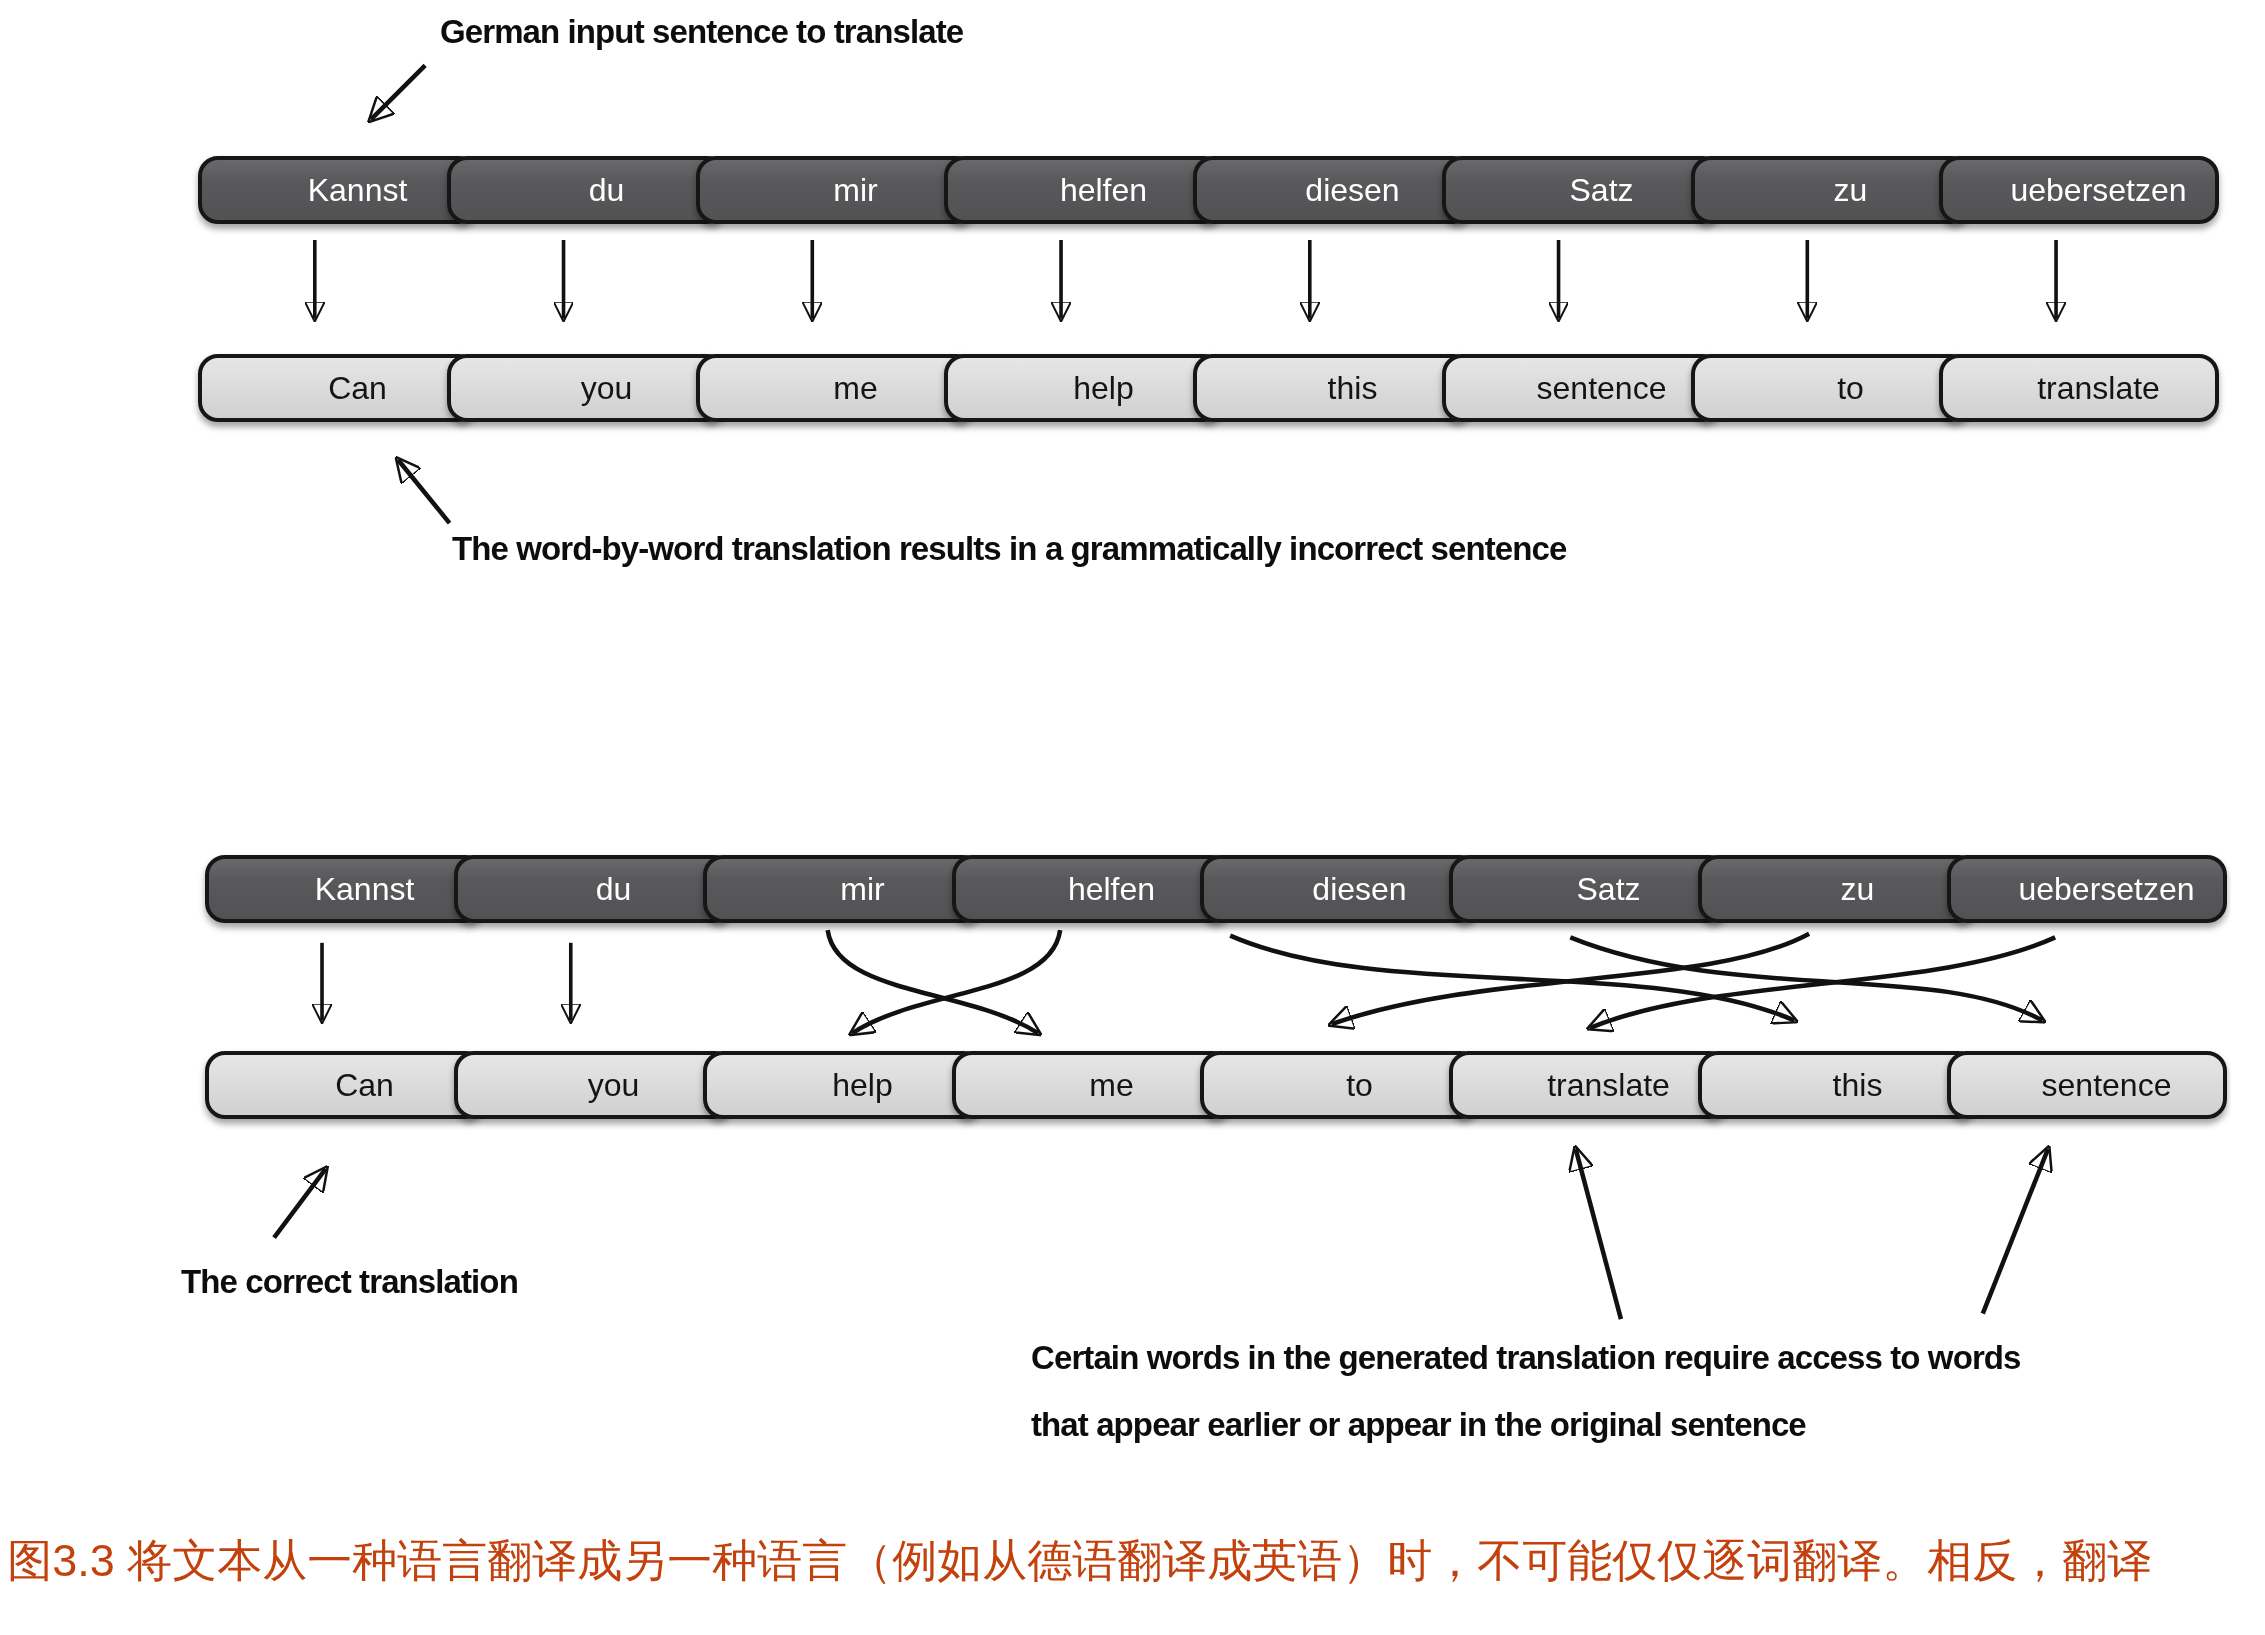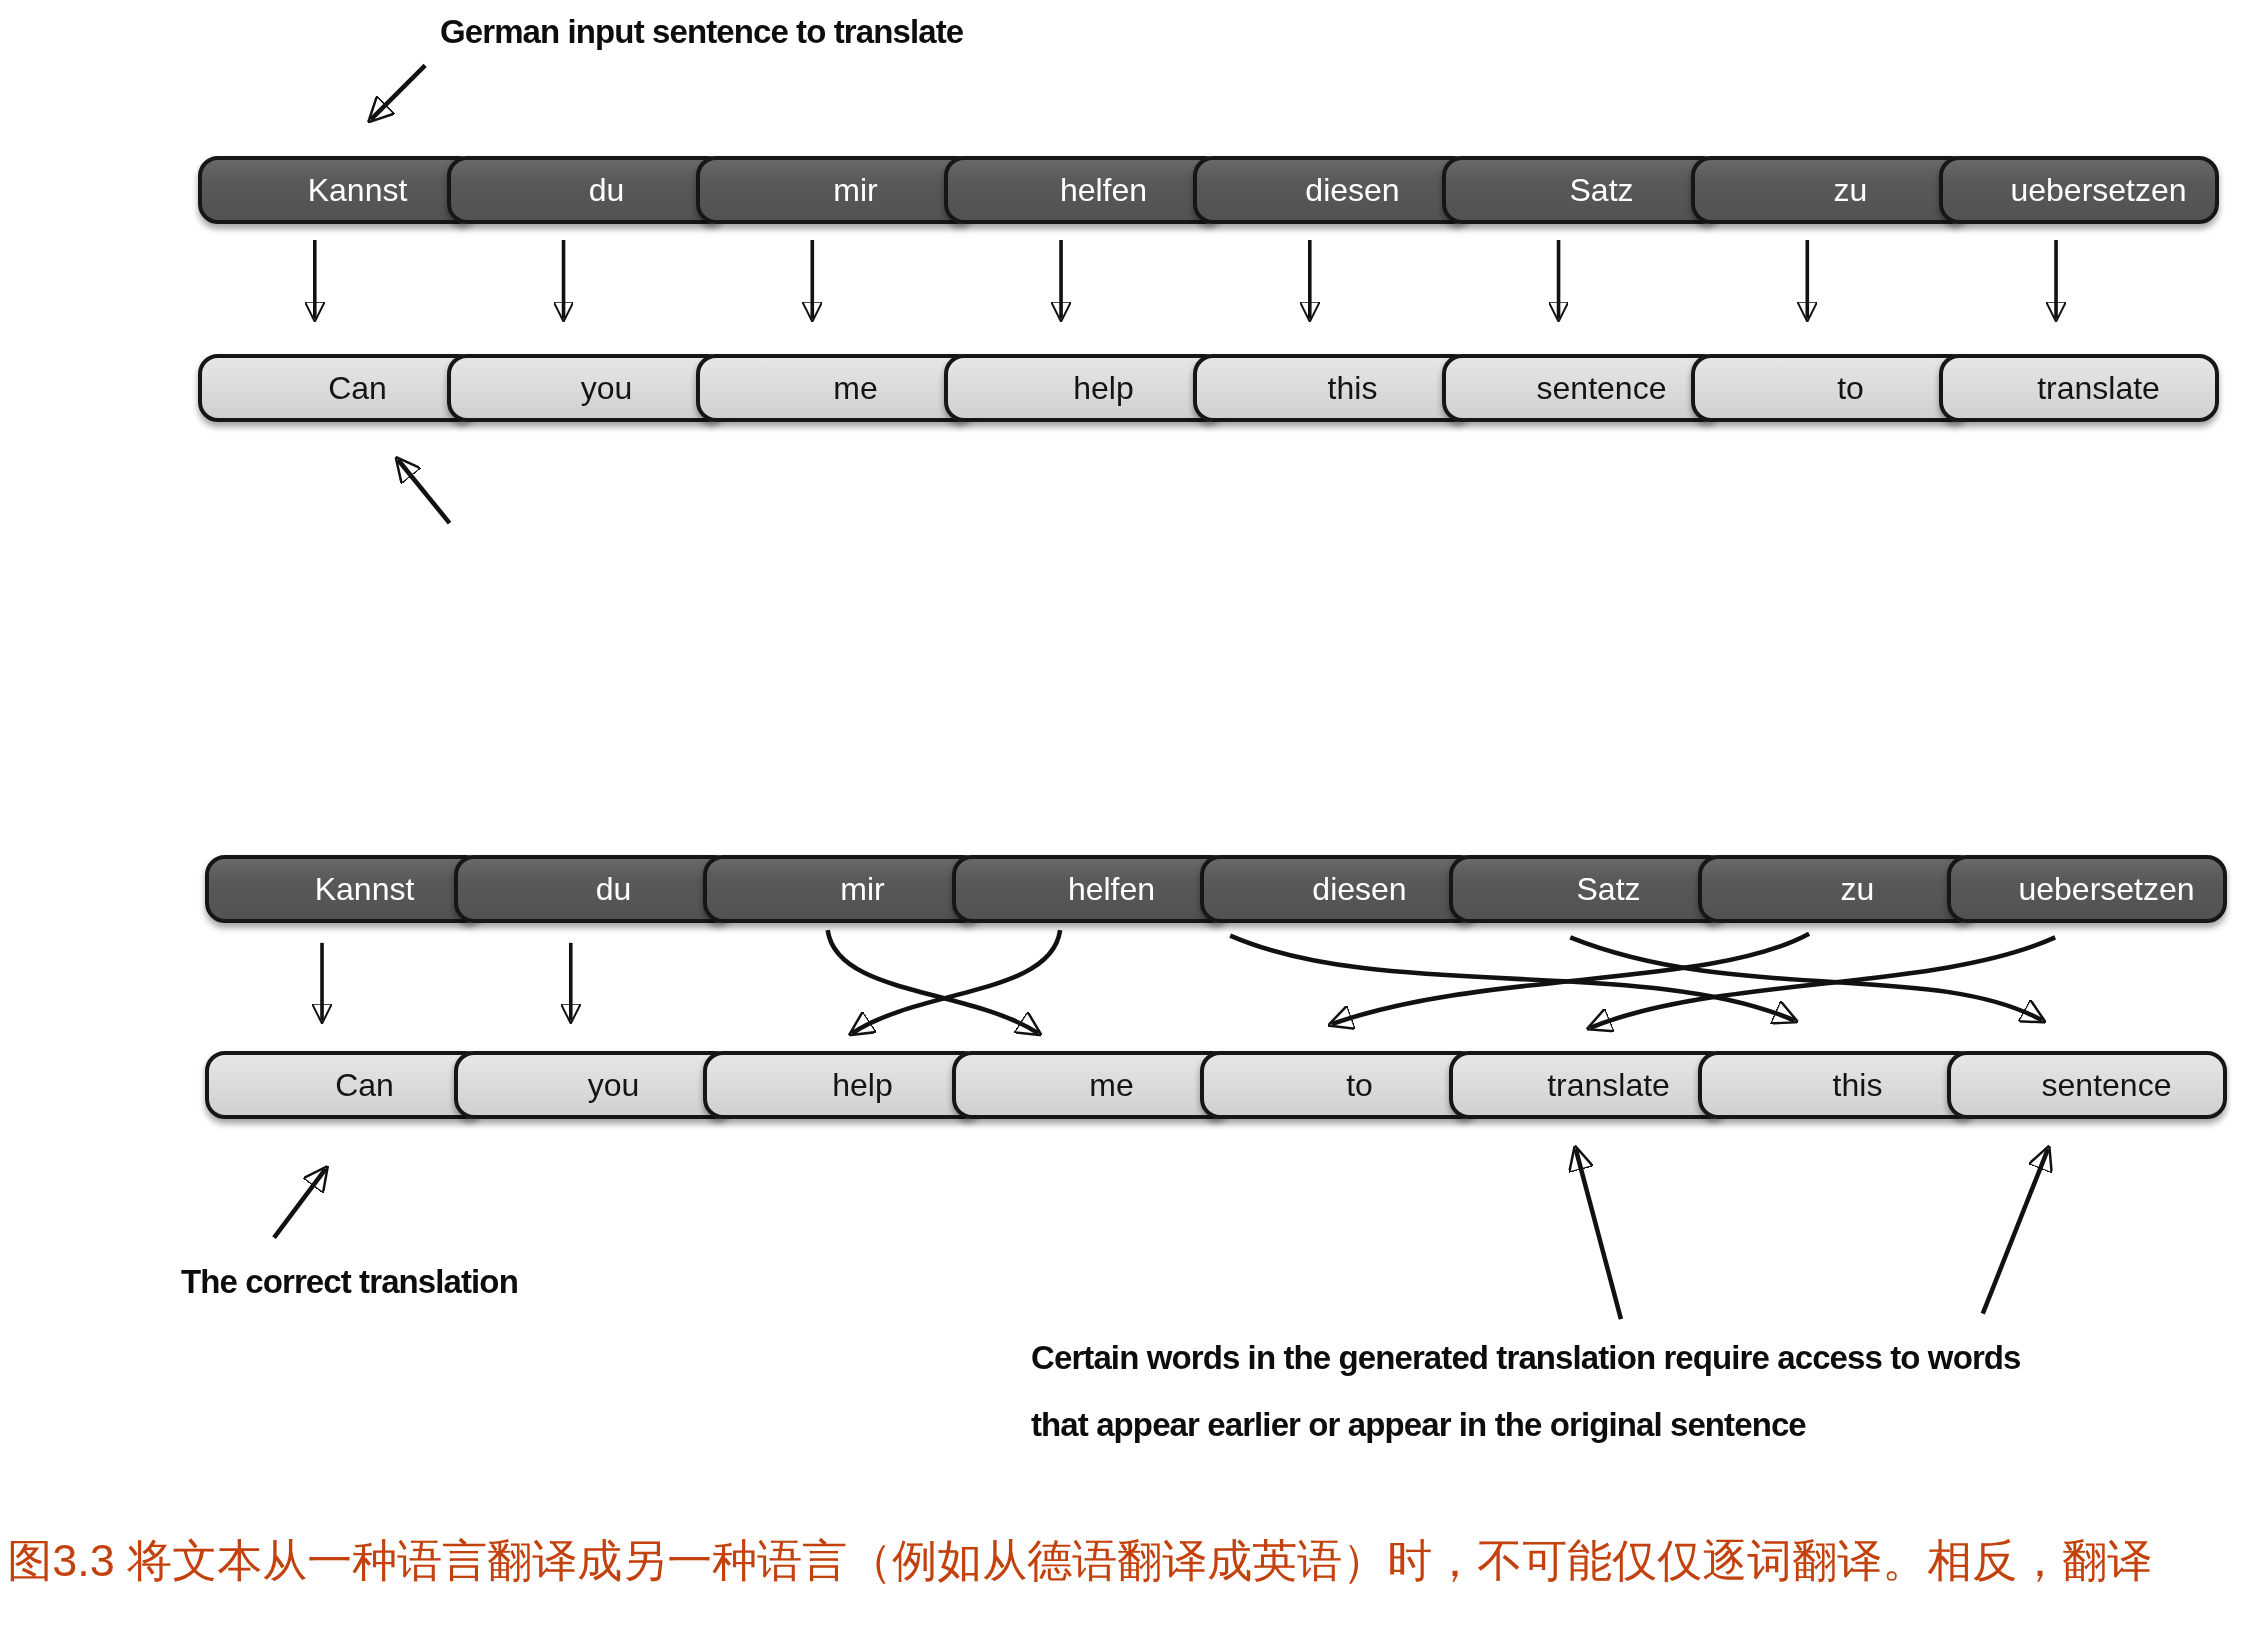--- a/index.html
+++ b/index.html
@@ -83,20 +83,21 @@
     <path class="mid" d="M2272,1036 C2140,1096 1900,1078 1758,1136" marker-end="url(#ah)"></path>
 
     <path class="mid" d="M470,72 L410,132" marker-end="url(#ah)"></path>
     <path class="mid" d="M497,578 L440,508" marker-end="url(#ah)"></path>
     <path class="mid" d="M303,1368 L360,1292" marker-end="url(#ah)"></path>
     <path class="mid" d="M1792,1458 L1742,1270" marker-end="url(#ah)"></path>
     <path class="mid" d="M2192,1452 L2264,1270" marker-end="url(#ah)"></path>
   </svg>
 
   <div class="anno" style="left:440px;top:12.7px">German input sentence to translate</div>
+  <div class="anno" style="left:452px;top:530px">The word-by-word translation results in a grammatically incorrect sentence</div>
   <div class="anno" style="left:181px;top:1263px">The correct translation</div>
   <div class="anno center" style="left:1031px;top:1324px;width:1203px;line-height:67px">
     <div>Certain words in the generated translation require access to words</div>
     <div>that appear earlier or appear in the original sentence</div>
   </div>
 
   <div class="wbox dark" style="left:198px;top:156px">Kannst</div>
   <div class="wbox dark" style="left:447px;top:156px">du</div>
   <div class="wbox dark" style="left:696px;top:156px">mir</div>
   <div class="wbox dark" style="left:944px;top:156px">helfen</div>

